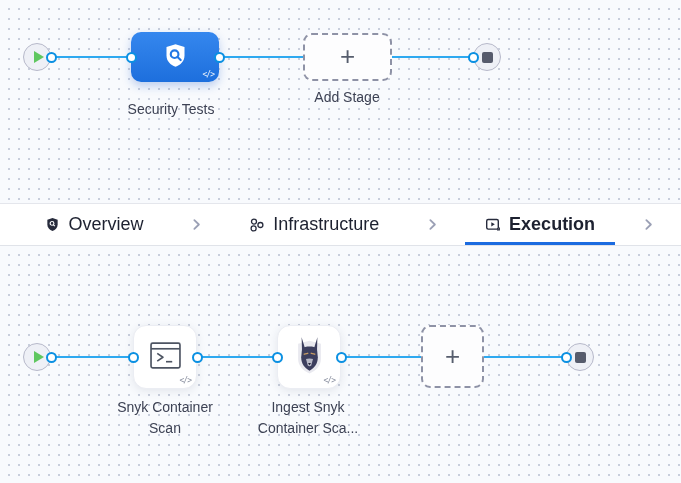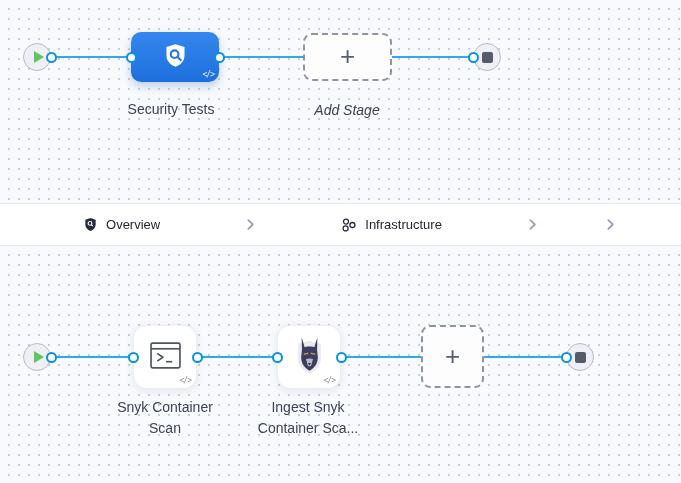--- a/index.html
+++ b/index.html
@@ -72,21 +72,21 @@
   }
 
   
   .tabbar {
     width: 681px; height: 43px; background: #fff;
     border-top: 1px solid #e4e6ec; border-bottom: 1px solid #e0e3e9;
     display: flex; align-items: stretch; justify-content: space-evenly;
   }
   .tab {
     display: flex; align-items: center; gap: 8px; padding: 0 20px;
-    font-size: 13px; color: #1d2130; font-weight: 500; cursor: pointer;
+    font-size: 18px; color: #1d2130; font-weight: 500; cursor: pointer;
     border-bottom: 3px solid transparent; border-top: 3px solid transparent;
   }
   .tab.active { font-weight: 700; border-bottom-color: #1b6be0; }
   .tab-sep { display: flex; align-items: center; }
   .tab svg, .tab-sep svg { display: block; }
 </style>
 </head>
 <body>
 
 <div class="canvas canvas-top">
@@ -116,21 +116,21 @@
   <div class="add-box" style="left:303px; top:33px; width:89px; height:48px;">
     <span class="plus">+</span>
   </div>
 
   <div class="term-node" style="left:473px; top:43px;">
     <span class="stop-sq"></span>
   </div>
   <div class="port" style="left:467.5px; top:51.5px;"></div>
 
   <div class="node-label" style="left:96px; top:99px; width:150px;">Security Tests</div>
-  <div class="node-label" style="left:272px; top:100px; width:150px;font-style:italic;">Add Stage</div>
+  <div class="node-label" style="left:272px; top:87px; width:150px;">Add Stage</div>
 </div>
 
 <div class="tabbar">
 
   <div class="tab">
     <span>
       <svg viewBox="0 0 16 16" width="15" height="15">
         <path d="M8 1 L13.5 2.8 V8 C13.5 11.4 11.2 13.9 8 15 C4.8 13.9 2.5 11.4 2.5 8 V2.8 Z" fill="#272b3c"></path>
         <circle cx="7.5" cy="6.8" r="2" fill="none" stroke="#ffffff" stroke-width="1.2"></circle>
         <path d="M9 8.4 L10.5 9.8" stroke="#ffffff" stroke-width="1.2"></path>
@@ -155,20 +155,30 @@
     </span>
     <span>Infrastructure</span>
   </div>
 
   <div class="tab-sep">
     <svg width="15" height="15" viewBox="0 0 14 14">
         <path d="M5 3 L9.2 7 L5 11" stroke="#9ba0b5" stroke-width="1.7" fill="none" stroke-linecap="round" stroke-linejoin="round"></path>
       </svg>
   </div>
 
+  <div class="tab active">
+    <span>
+      <svg viewBox="0 0 16 16" width="16" height="16">
+        <rect x="1.7" y="2.5" width="11.6" height="9.6" rx="1.5" fill="none" stroke="#272b3c" stroke-width="1.4"></rect>
+        <path d="M6.3 5.2 L9.8 7.3 L6.3 9.4 Z" fill="#272b3c"></path>
+        <path d="M14.3 10.5 V12.9 H12" stroke="#272b3c" stroke-width="1.2" fill="none"></path>
+      </svg>
+    </span>
+    <span>Execution</span>
+  </div>
 
   <div class="tab-sep">
     <svg width="15" height="15" viewBox="0 0 14 14">
         <path d="M5 3 L9.2 7 L5 11" stroke="#9ba0b5" stroke-width="1.7" fill="none" stroke-linecap="round" stroke-linejoin="round"></path>
       </svg>
   </div>
 
 </div>
 
 <div class="canvas canvas-bottom">

